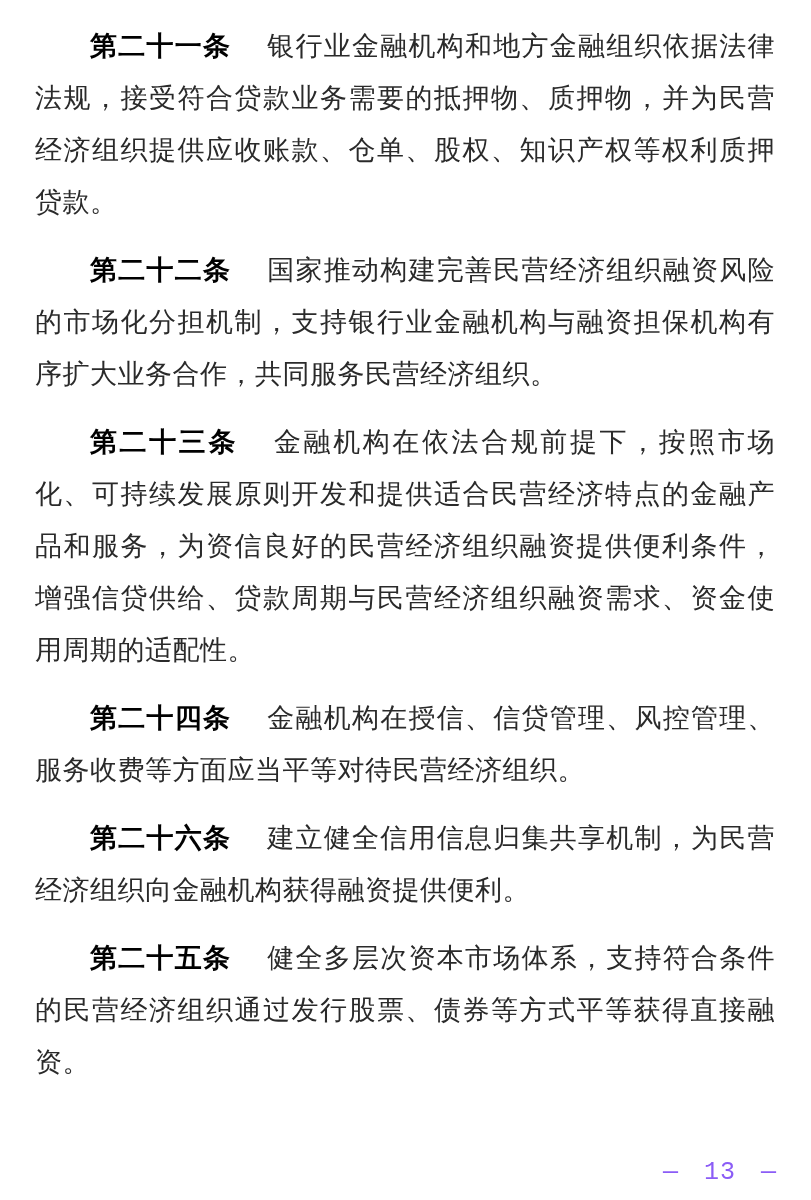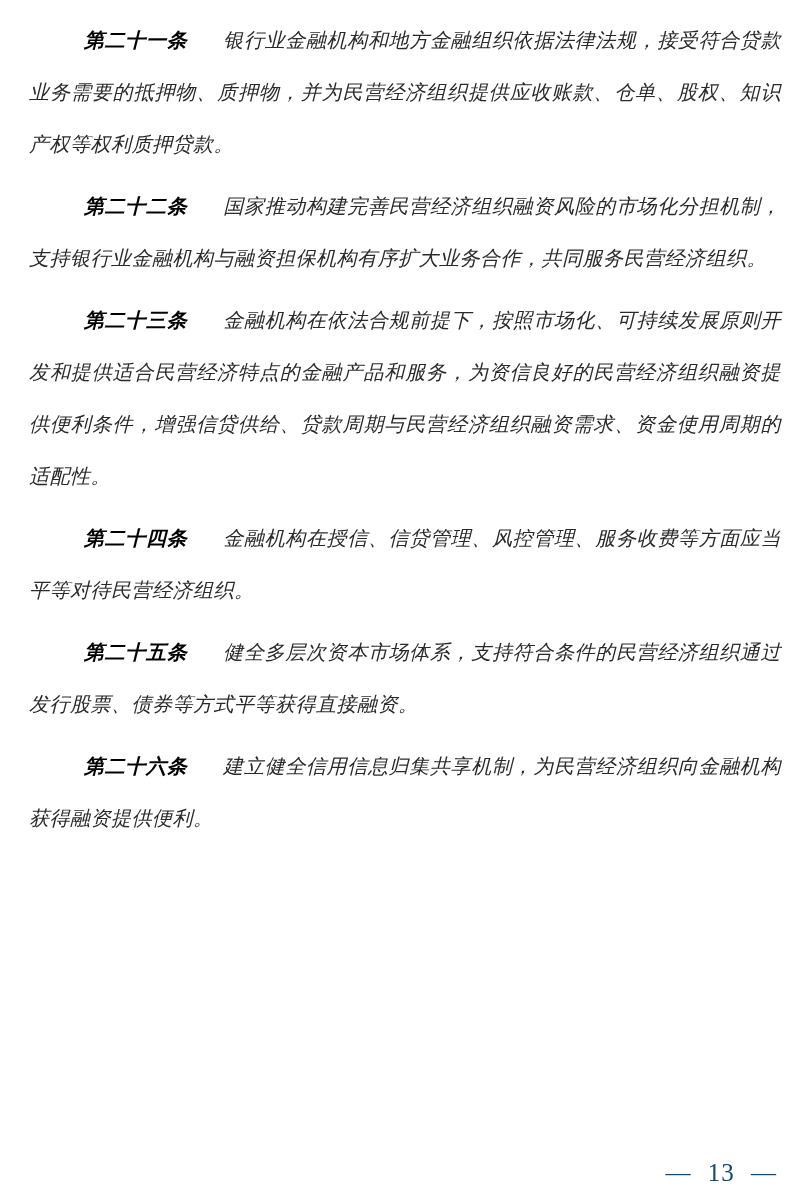--- a/index.html
+++ b/index.html
@@ -19,65 +19,65 @@
     inset: 0;
     background: #ffffff;
   }
   .content {
     position: absolute;
     left: 19px;
     top: 4px;
     width: 772px;
   }
   .para {
-    margin: 10px;
-    font-size: 20px;
+    margin: 16px;
+    font-size: 27px;
     line-height: 52px;
     letter-spacing: 0.5px;
     color: #2a2a2a;
     text-align: justify;
     text-indent: 55px;
     font-weight: 400;
-    font-style: italic;
   }
   .art {
     font-weight: 700;
     color: #000000;
     margin-right: 36px;
     font-family: "Liberation Sans", "DejaVu Sans", sans-serif;
   }
   .page-num {
     position: absolute;
     top: 1158px;
     right: 34px;
     font-size: 25px;
     line-height: 30px;
-    color: #0c4a6e;
+    color: #8b5cf6;
     word-spacing: 9px;
     letter-spacing: 1px;
     white-space: nowrap;
+    font-family: Liberation Mono, monospace;
   }
 </style>
 </head>
 <body>
 
 <div class="page">
   <div class="content">
 
     <p class="para"><b class="art">第二十一条</b><span>银行业金融机构和地方金融组织依据法律法规，接受符合贷款业务需要的抵押物、质押物，并为民营经济组织提供应收账款、仓单、股权、知识产权等权利质押贷款。</span></p>
 
 
     <p class="para"><b class="art">第二十二条</b><span>国家推动构建完善民营经济组织融资风险的市场化分担机制，支持银行业金融机构与融资担保机构有序扩大业务合作，共同服务民营经济组织。</span></p>
 
     <p class="para"><b class="art">第二十三条</b><span>金融机构在依法合规前提下，按照市场化、可持续发展原则开发和提供适合民营经济特点的金融产品和服务，为资信良好的民营经济组织融资提供便利条件，增强信贷供给、贷款周期与民营经济组织融资需求、资金使用周期的适配性。</span></p>
 
     <p class="para"><b class="art">第二十四条</b><span>金融机构在授信、信贷管理、风控管理、服务收费等方面应当平等对待民营经济组织。</span></p>
 
 
+    <p class="para"><b class="art">第二十六条</b><span>建立健全信用信息归集共享机制，为民营经济组织向金融机构获得融资提供便利。</span></p>
+
     <p class="para"><b class="art">第二十五条</b><span>健全多层次资本市场体系，支持符合条件的民营经济组织通过发行股票、债券等方式平等获得直接融资。</span></p>
-
-    <p class="para"><b class="art">第二十六条</b><span>建立健全信用信息归集共享机制，为民营经济组织向金融机构获得融资提供便利。</span></p>
 
 
   </div>
 
   <div class="page-num">— 13 —</div>
 </div>
 
 </body></html>

